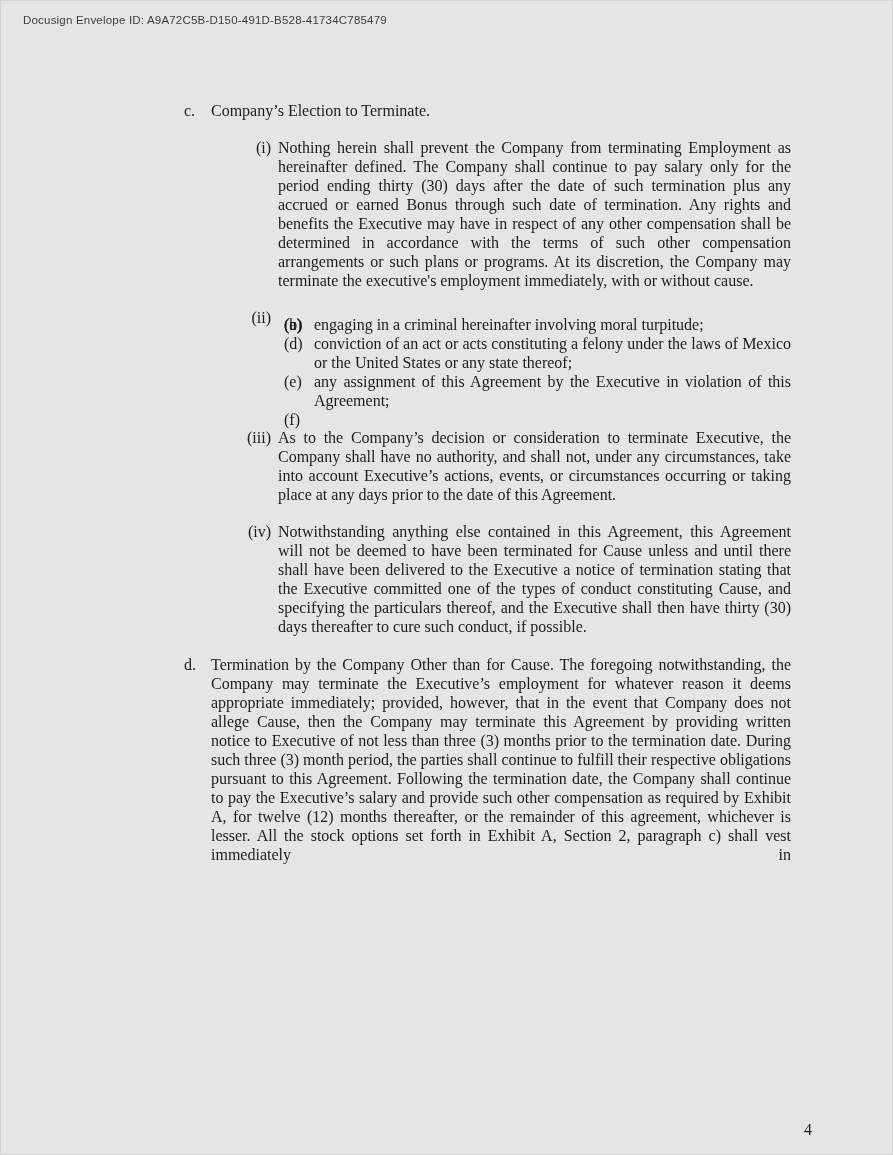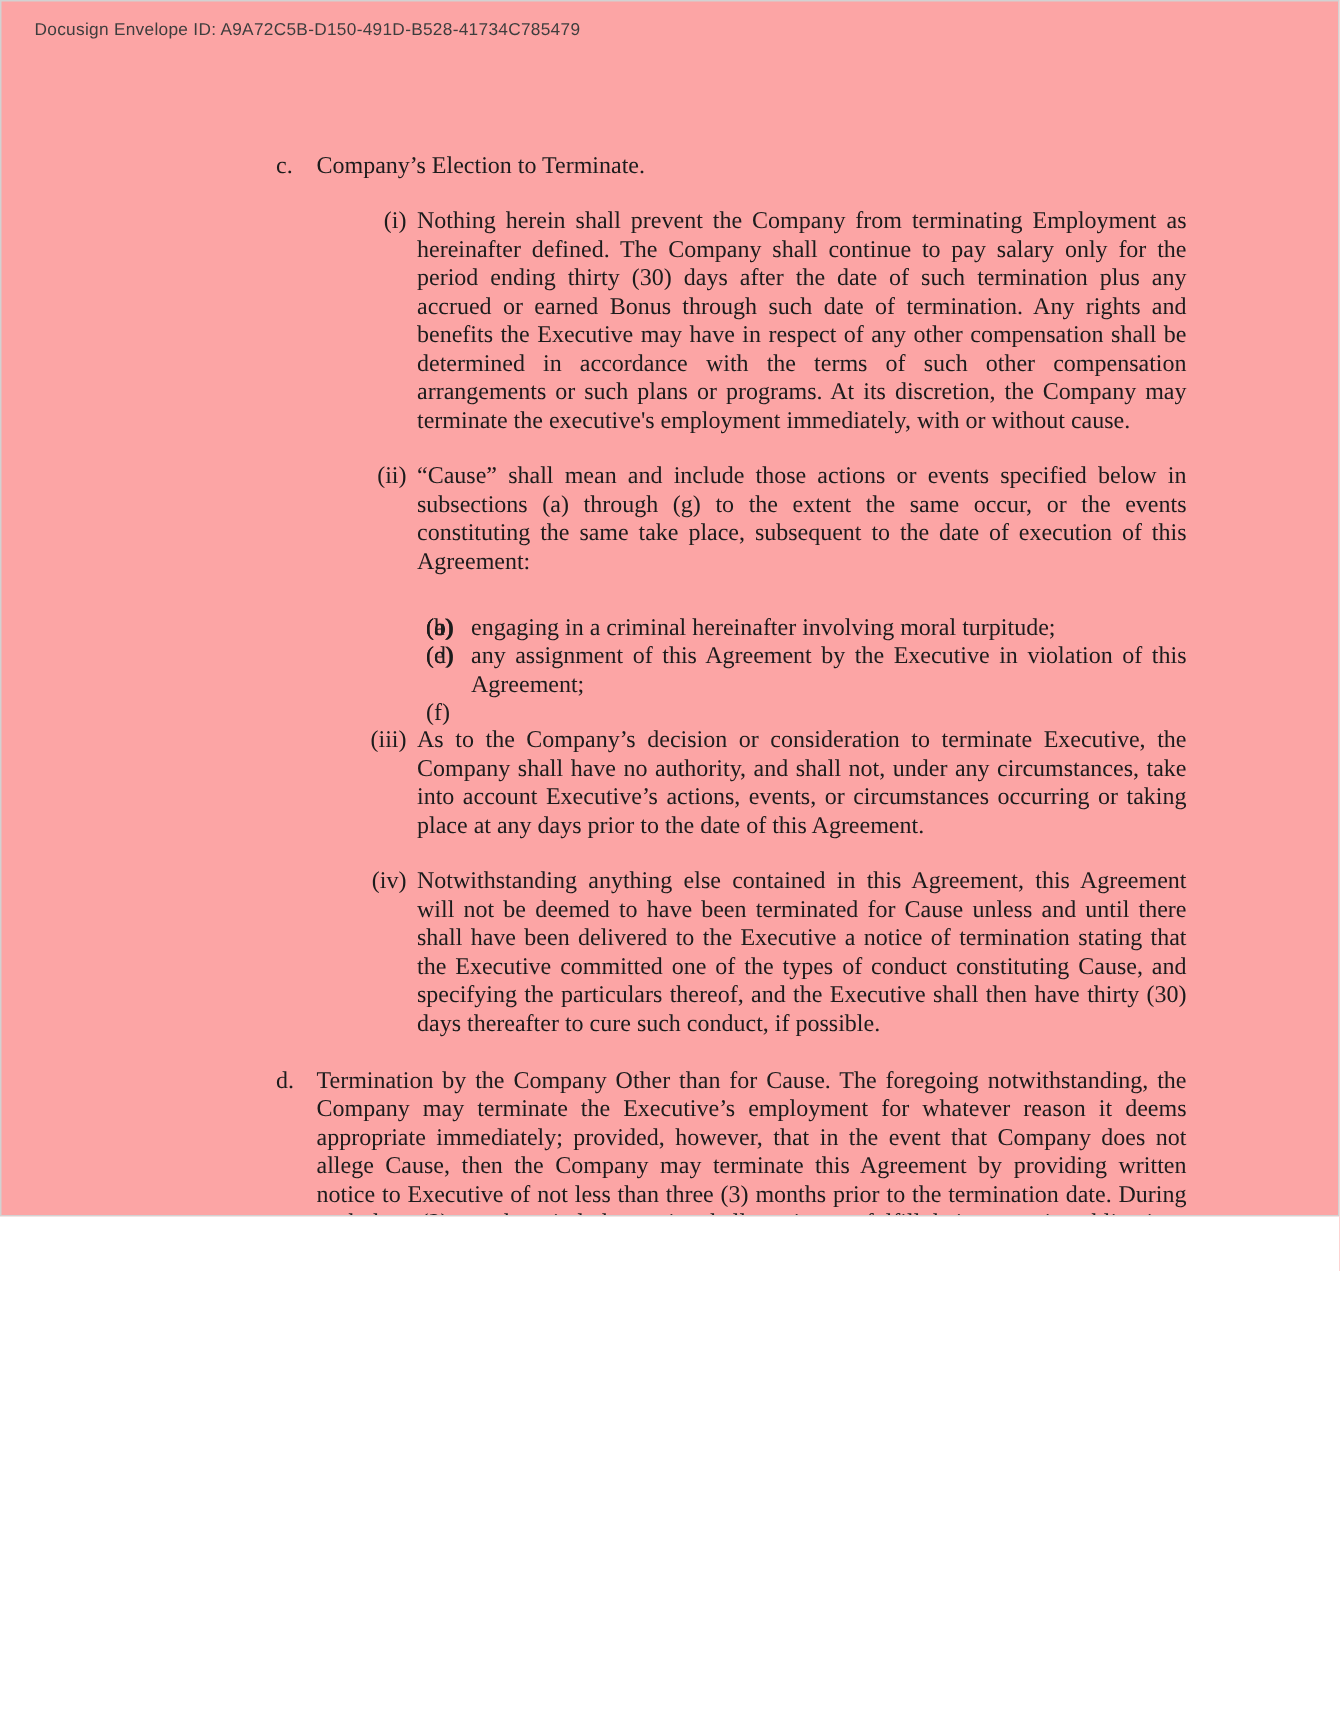--- a/index.html
+++ b/index.html
@@ -3,22 +3,22 @@
 <meta charset="utf-8">
 <style>
   html, body {
     margin: 0;
     padding: 0;
     background: #ffffff;
   }
   .page {
     position: relative;
     width: 893px;
-    height: 811px;
-    background: #fca5a5;
+    height: 1155px;
+    background: #e5e5e5;
     box-sizing: border-box;
     border: 1px solid #d2d2d2;
     overflow: hidden;
     font-family: "Liberation Serif", "DejaVu Serif", serif;
     color: #1c1c1c;
   }
   .doc-header {
     position: absolute;
     left: 22px;
     top: 13px;
@@ -102,36 +102,36 @@
       <span>Company’s Election to Terminate.</span>
     </div>
 
     <div class="l1">
       <span class="lbl">(i)</span>
       <span>Nothing herein shall prevent the Company from terminating Employment as hereinafter defined. The Company shall continue to pay salary only for the period ending thirty (30) days after the date of such termination plus any accrued or earned Bonus through such date of termination. Any rights and benefits the Executive may have in respect of any other compensation shall be determined in accordance with the terms of such other compensation arrangements or such plans or programs. At its discretion, the Company may terminate the executive's employment immediately, with or without cause.</span>
     </div>
 
     <div class="l1">
       <span class="lbl">(ii)</span>
-      <span>“Cause” shall mean and include those actions or events specified below in subsections (a) through (g) to the extent the same occur, or the events constituting the same take place, subsequent to the date of execution of this Agreement:</span>
     </div>
 
     <div class="sublist">
       <div class="l2">
         <span class="lbl">(a)</span>
       </div>
       <div class="l2">
         <span class="lbl">(b)</span>
       </div>
       <div class="l2">
         <span class="lbl">(c)</span>
         <span>engaging in a criminal hereinafter involving moral turpitude;</span>
       </div>
       <div class="l2">
         <span class="lbl">(d)</span>
+        <span>conviction of an act or acts constituting a felony under the laws of Mexico or the United States or any state thereof;</span>
       </div>
       <div class="l2">
         <span class="lbl">(e)</span>
         <span>any assignment of this Agreement by the Executive in violation of this Agreement;</span>
       </div>
       <div class="l2">
         <span class="lbl">(f)</span>
       </div>
     </div>
 

